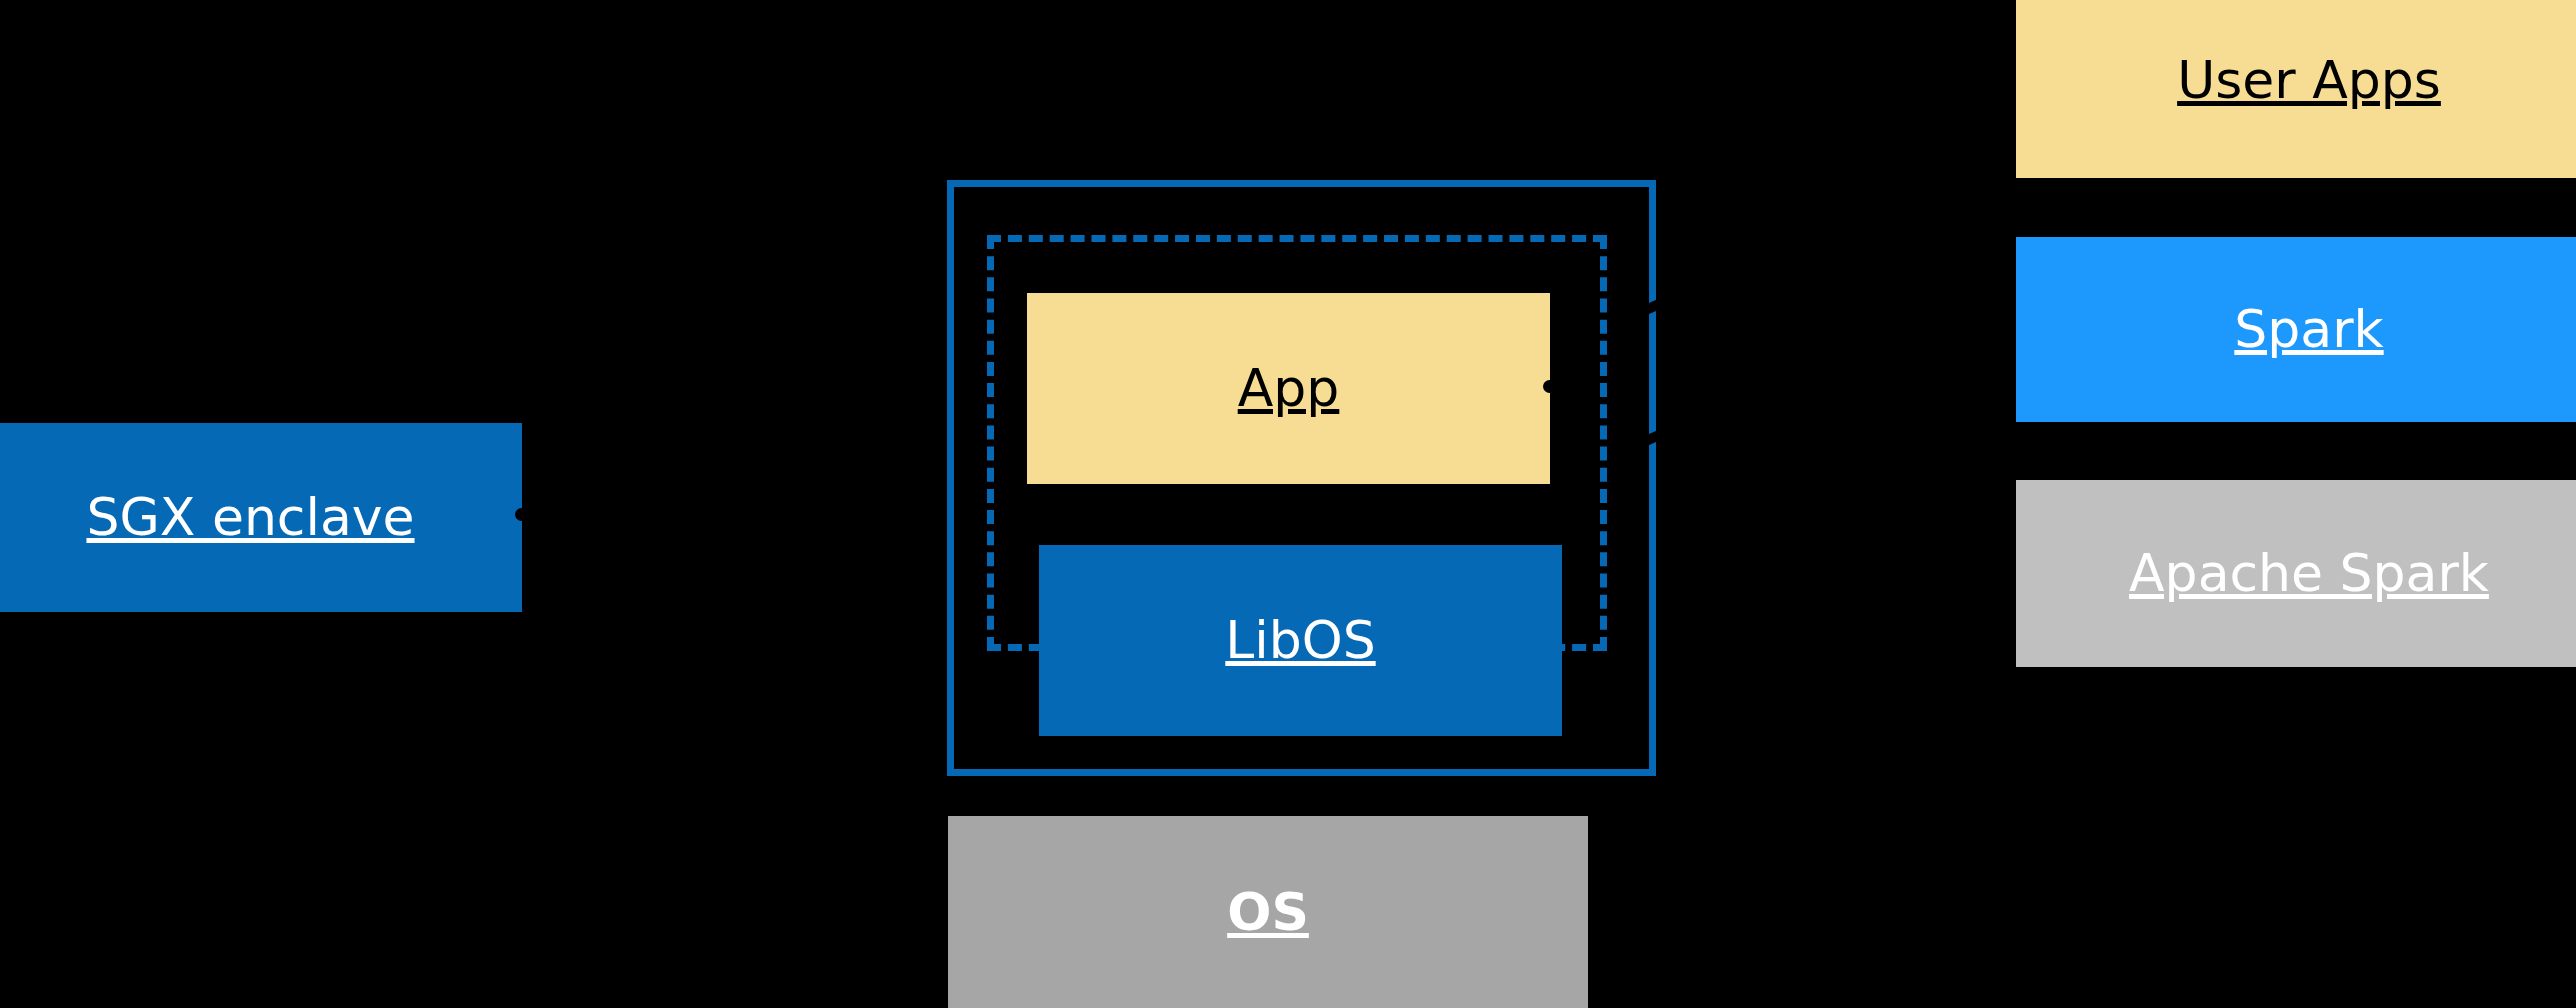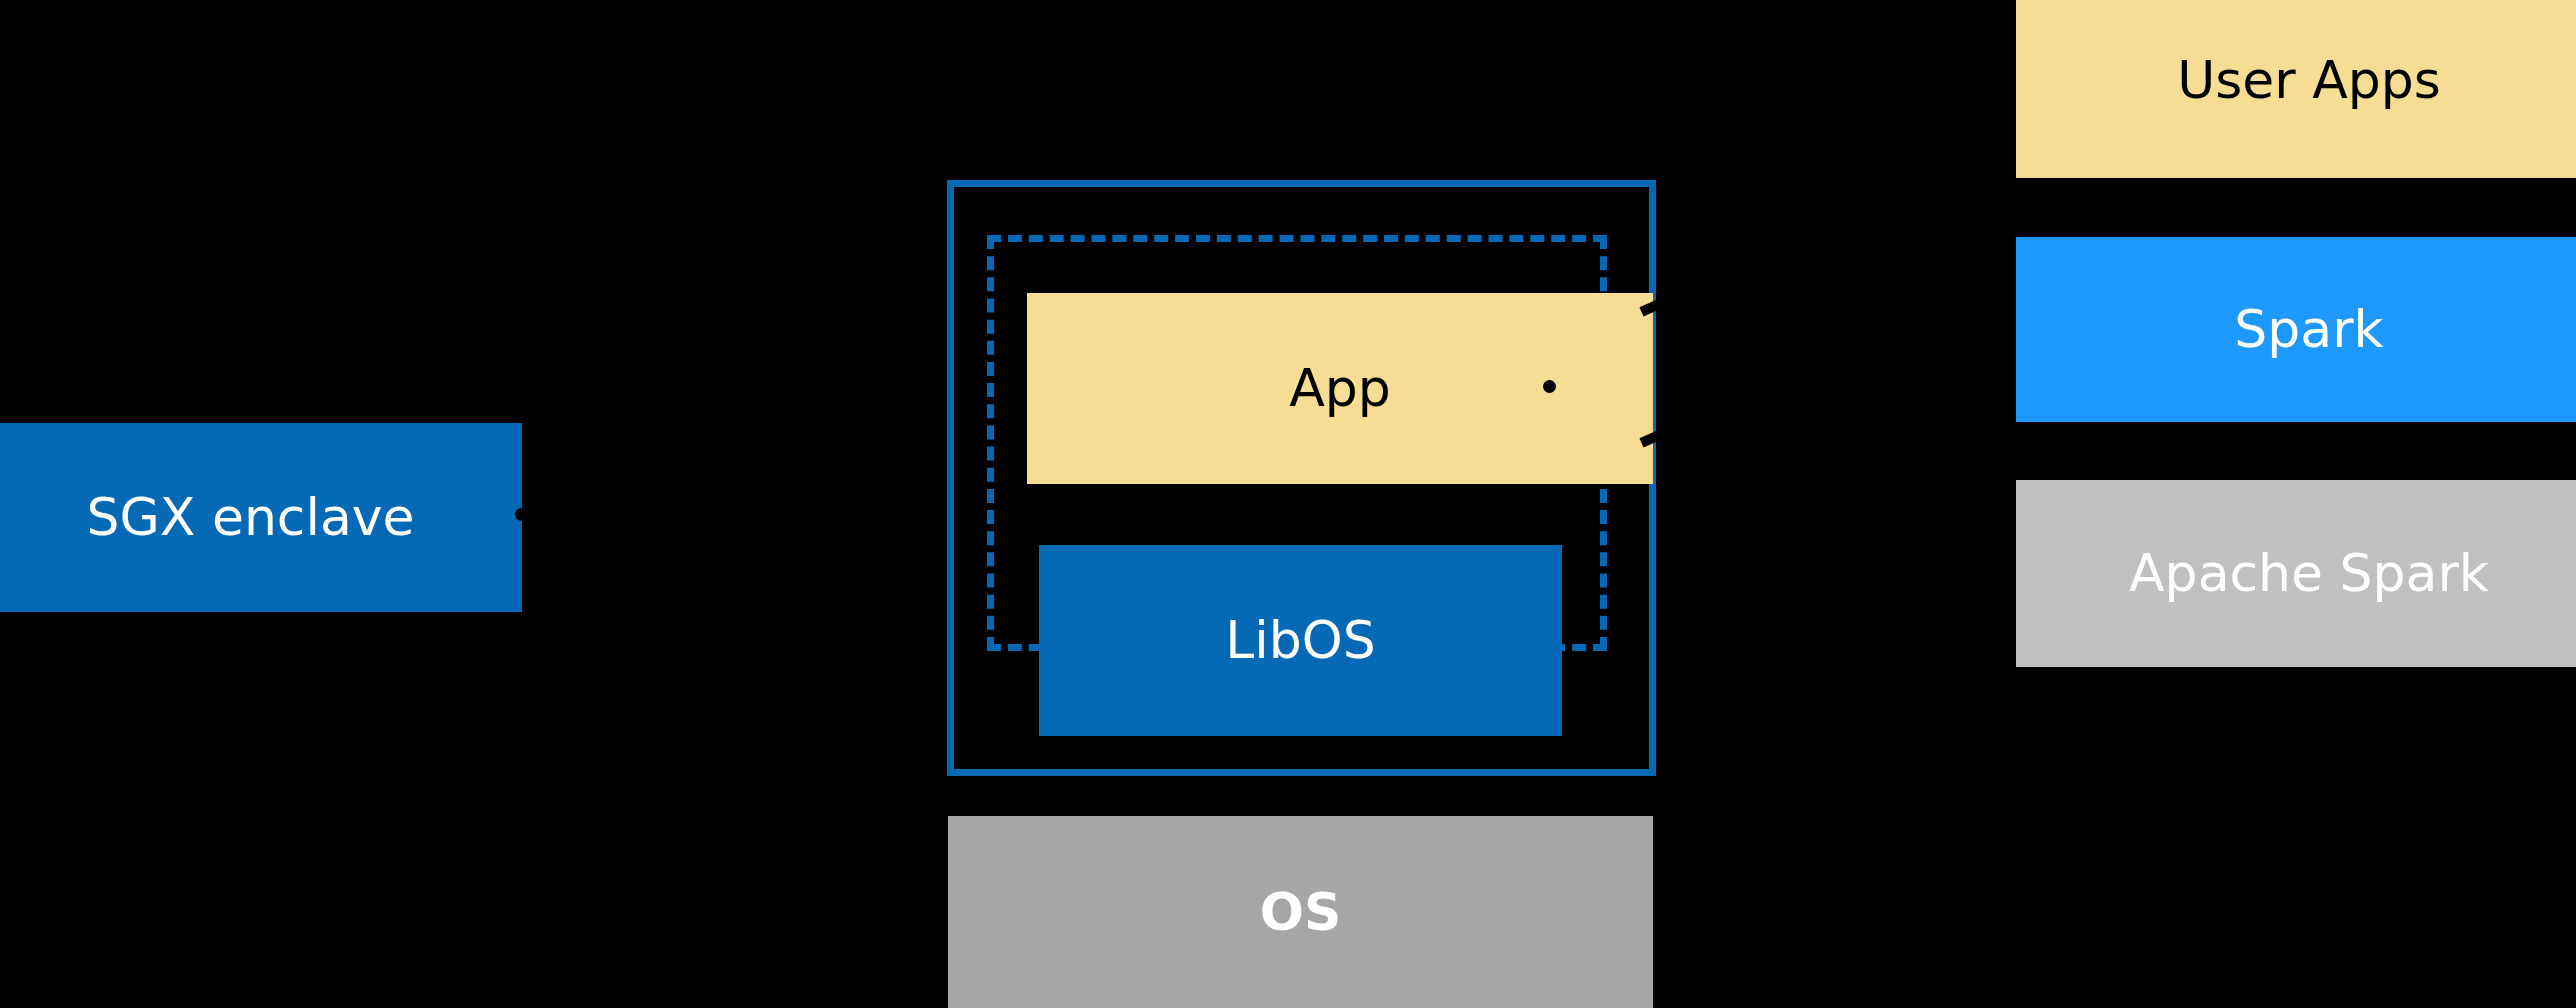--- a/index.html
+++ b/index.html
@@ -27,20 +27,21 @@
     display: flex;
     align-items: center;
     justify-content: center;
     text-align: center;
     line-height: 1.1;
     white-space: nowrap;
   }
 
   .box-label {
     display: block;
+    text-decoration: underline;
   }
 
   
   #sgx-enclave {
     left: -21px;
     top: 423px;
     width: 543px;
     height: 189px;
     background: #0669b5;
     color: #ffffff;
@@ -64,21 +65,21 @@
     width: 620px;
     height: 416px;
     border: 7.5px dashed #0669b5;
     background: transparent;
   }
 
   
   #app-box {
     left: 1027px;
     top: 293px;
-    width: 626px;
+    width: 523px;
     height: 191px;
     background: #f7dd93;
     color: #000000;
     font-size: 52px;
   }
 
   
   #libos-box {
     left: 1039px;
     top: 545px;
@@ -86,21 +87,21 @@
     height: 191px;
     background: #0669b5;
     color: #ffffff;
     font-size: 52px;
   }
 
   
   #os-box {
     left: 948px;
     top: 816px;
-    width: 705px;
+    width: 640px;
     height: 193px;
     background: #a6a6a6;
     color: #ffffff;
     font-size: 52px;
     font-weight: bold;
   }
 
   
   #user-apps-box {
     left: 2016px;

